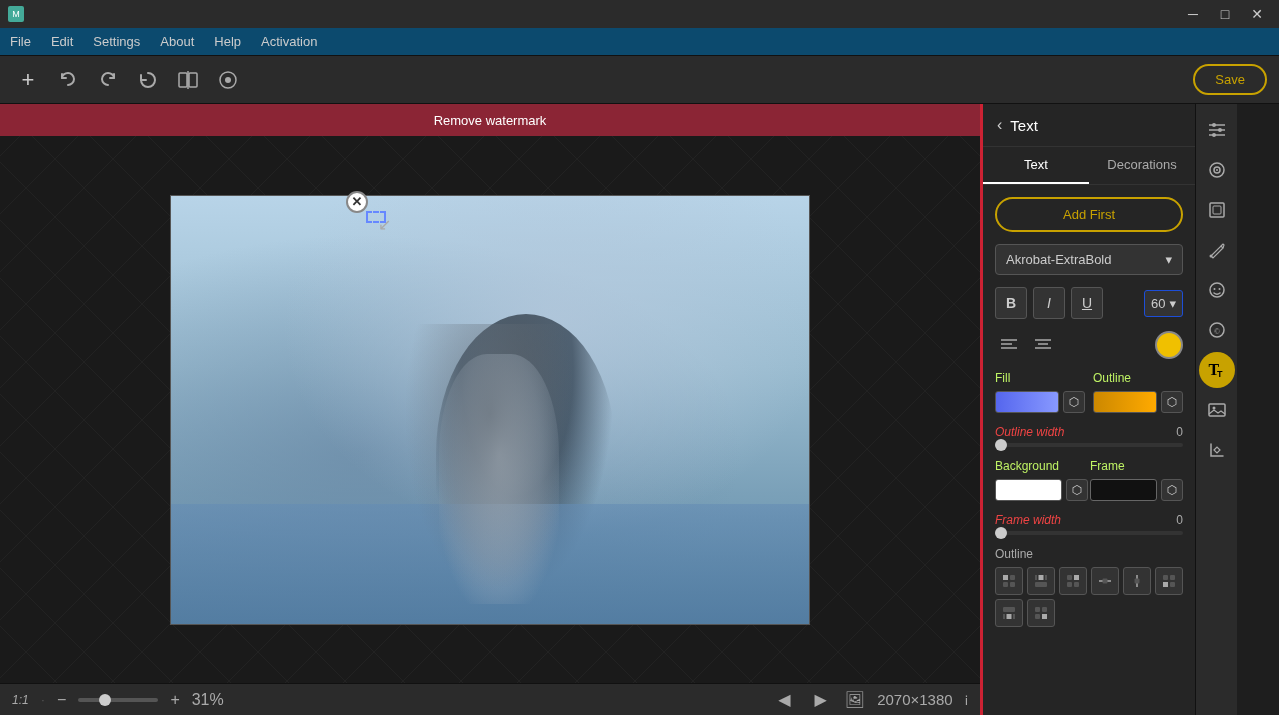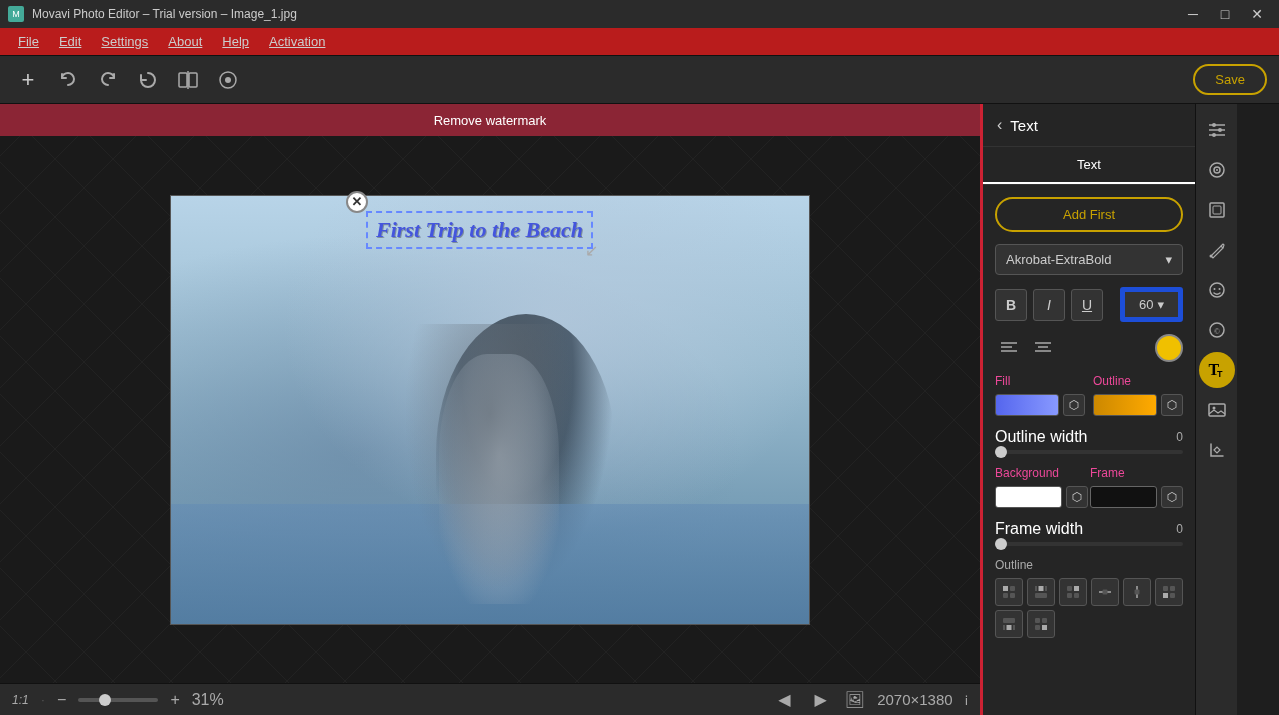--- a/index.html
+++ b/index.html
@@ -16,27 +16,26 @@
       user-select: none;
     }
     #titlebar .title-left { display: flex; align-items: center; gap: 8px; }
     #titlebar .app-icon { width: 16px; height: 16px; background: #4a9; border-radius: 2px; display: flex; align-items: center; justify-content: center; font-size: 9px; color: white; }
     #titlebar .title-text { font-size: 12px; color: #ccc; }
     #titlebar .win-controls { display: flex; gap: 4px; }
     #titlebar .win-btn { width: 28px; height: 20px; background: none; border: none; color: #ccc; cursor: pointer; font-size: 14px; display: flex; align-items: center; justify-content: center; }
 
     
     #menubar {
-      background: #b91c1c;
+      background: #0c4a6e;
       height: 28px;
       display: flex;
       align-items: center;
-      padding: 0 8px;
+      padding: 0 0;
       border-bottom: 1px solid #111;
-      text-decoration: underline;
     }
     #menubar .menu-item { padding: 4px 10px; cursor: pointer; font-size: 13px; color: #ccc; }
 
     
     #toolbar {
       background: #2b2b2b;
       height: 48px;
       display: flex;
       align-items: center;
       padding: 0 12px;
@@ -281,23 +280,23 @@
       align-items: center;
       justify-content: center;
       cursor: pointer;
       border-radius: 3px;
       font-size: 14px;
     }
     .style-btn.bold { font-weight: 900; }
     .style-btn.italic { font-style: italic; }
     .size-selector {
       background: #333;
-      border: 5px solid #1d4ed8;
+      border: 1px solid #1d4ed8;
       color: #ccc;
-      padding: 5px 14px;
+      padding: 5px 6px;
       border-radius: 3px;
       margin-left: auto;
       font-size: 13px;
       display: flex;
       align-items: center;
       gap: 4px;
       cursor: pointer;
     }
 
     
@@ -330,21 +329,21 @@
     
     .fill-outline-row {
       display: flex;
       gap: 8px;
     }
     .fill-section, .outline-section {
       flex: 1;
     }
     .section-label {
       font-size: 12px;
-      color: #ec4899;
+      color: #bef264;
       margin-bottom: 6px;
     }
     .color-row {
       display: flex;
       align-items: center;
       gap: 4px;
     }
     .color-swatch {
       height: 22px;
       border-radius: 3px;
@@ -374,21 +373,21 @@
     .slider-section {
       display: flex;
       flex-direction: column;
       gap: 4px;
     }
     .slider-header {
       display: flex;
       justify-content: space-between;
       align-items: center;
     }
-    .slider-label { font-size: 16px; color: #ffffff; }
+    .slider-label { font-size: 12px; color: #ef4444; font-style: italic; }
     .slider-value { font-size: 12px; color: #aaa; }
     .range-slider {
       -webkit-appearance: none;
       width: 100%;
       height: 4px;
       background: #333;
       border-radius: 2px;
       outline: none;
     }
     .range-slider::-webkit-slider-thumb {
@@ -501,21 +500,20 @@
       background: radial-gradient(ellipse at 45% 20%, rgba(60,70,80,0.85) 0%, rgba(40,55,70,0.7) 40%, transparent 70%);
       border-radius: 50% 50% 30% 30%;
     }
   </style>
 </head>
 <body>
 
 <div id="titlebar">
   <div class="title-left">
     <div class="app-icon">M</div>
-    <span class="title-text">Movavi Photo Editor – Trial version – Image_1.jpg</span>
   </div>
   <div class="win-controls">
     <button class="win-btn">─</button>
     <button class="win-btn">□</button>
     <button class="win-btn close">✕</button>
   </div>
 </div>
 
 <div id="menubar">
   <div class="menu-item">File</div>
@@ -579,21 +577,20 @@
       <div id="canvas-image">
 
         <div class="person-silhouette"></div>
 
         <div style="position:absolute;bottom:0;left:0;right:0;height:120px;background:linear-gradient(180deg,rgba(100,140,180,0.6) 0%,rgba(80,120,160,0.8) 100%);border-radius:0 0 0 0;"></div>
 
         <div style="position:absolute;bottom:20px;left:42%;width:120px;height:250px;background:radial-gradient(ellipse at 50% 40%, rgba(200,210,220,0.8) 0%, rgba(160,175,190,0.5) 50%, transparent 80%);border-radius:40% 40% 20% 20%;"></div>
 
         <div id="text-selection">
           <div id="delete-btn">✕</div>
-          <div class="text-label">First Trip to the Beach</div>
           <div id="resize-handle">↙</div>
         </div>
       </div>
     </div>
 
     <div id="bottom-bar">
       <span style="font-size:12px;color:#aaa;font-style:italic;">1:1</span>
       <span style="color:#555;">·</span>
       <button class="zoom-icon" style="background:none;border:none;color:#aaa;cursor:pointer;font-size:16px;">−</button>
       <input type="range" class="zoom-slider" min="1" max="100" value="31" style="">
@@ -610,20 +607,21 @@
 
   <div id="right-panel">
 
     <div id="panel-header">
       <span class="back-arrow">‹</span>
       <span class="panel-title">Text</span>
     </div>
 
     <div id="panel-tabs">
       <div class="panel-tab active">Text</div>
+      <div class="panel-tab">Decorations</div>
     </div>
 
     <div id="panel-content">
 
       <button class="add-text-btn">Add First</button>
 
       <div class="font-selector">
         <span>Akrobat-ExtraBold</span>
         <span>▾</span>
       </div>

